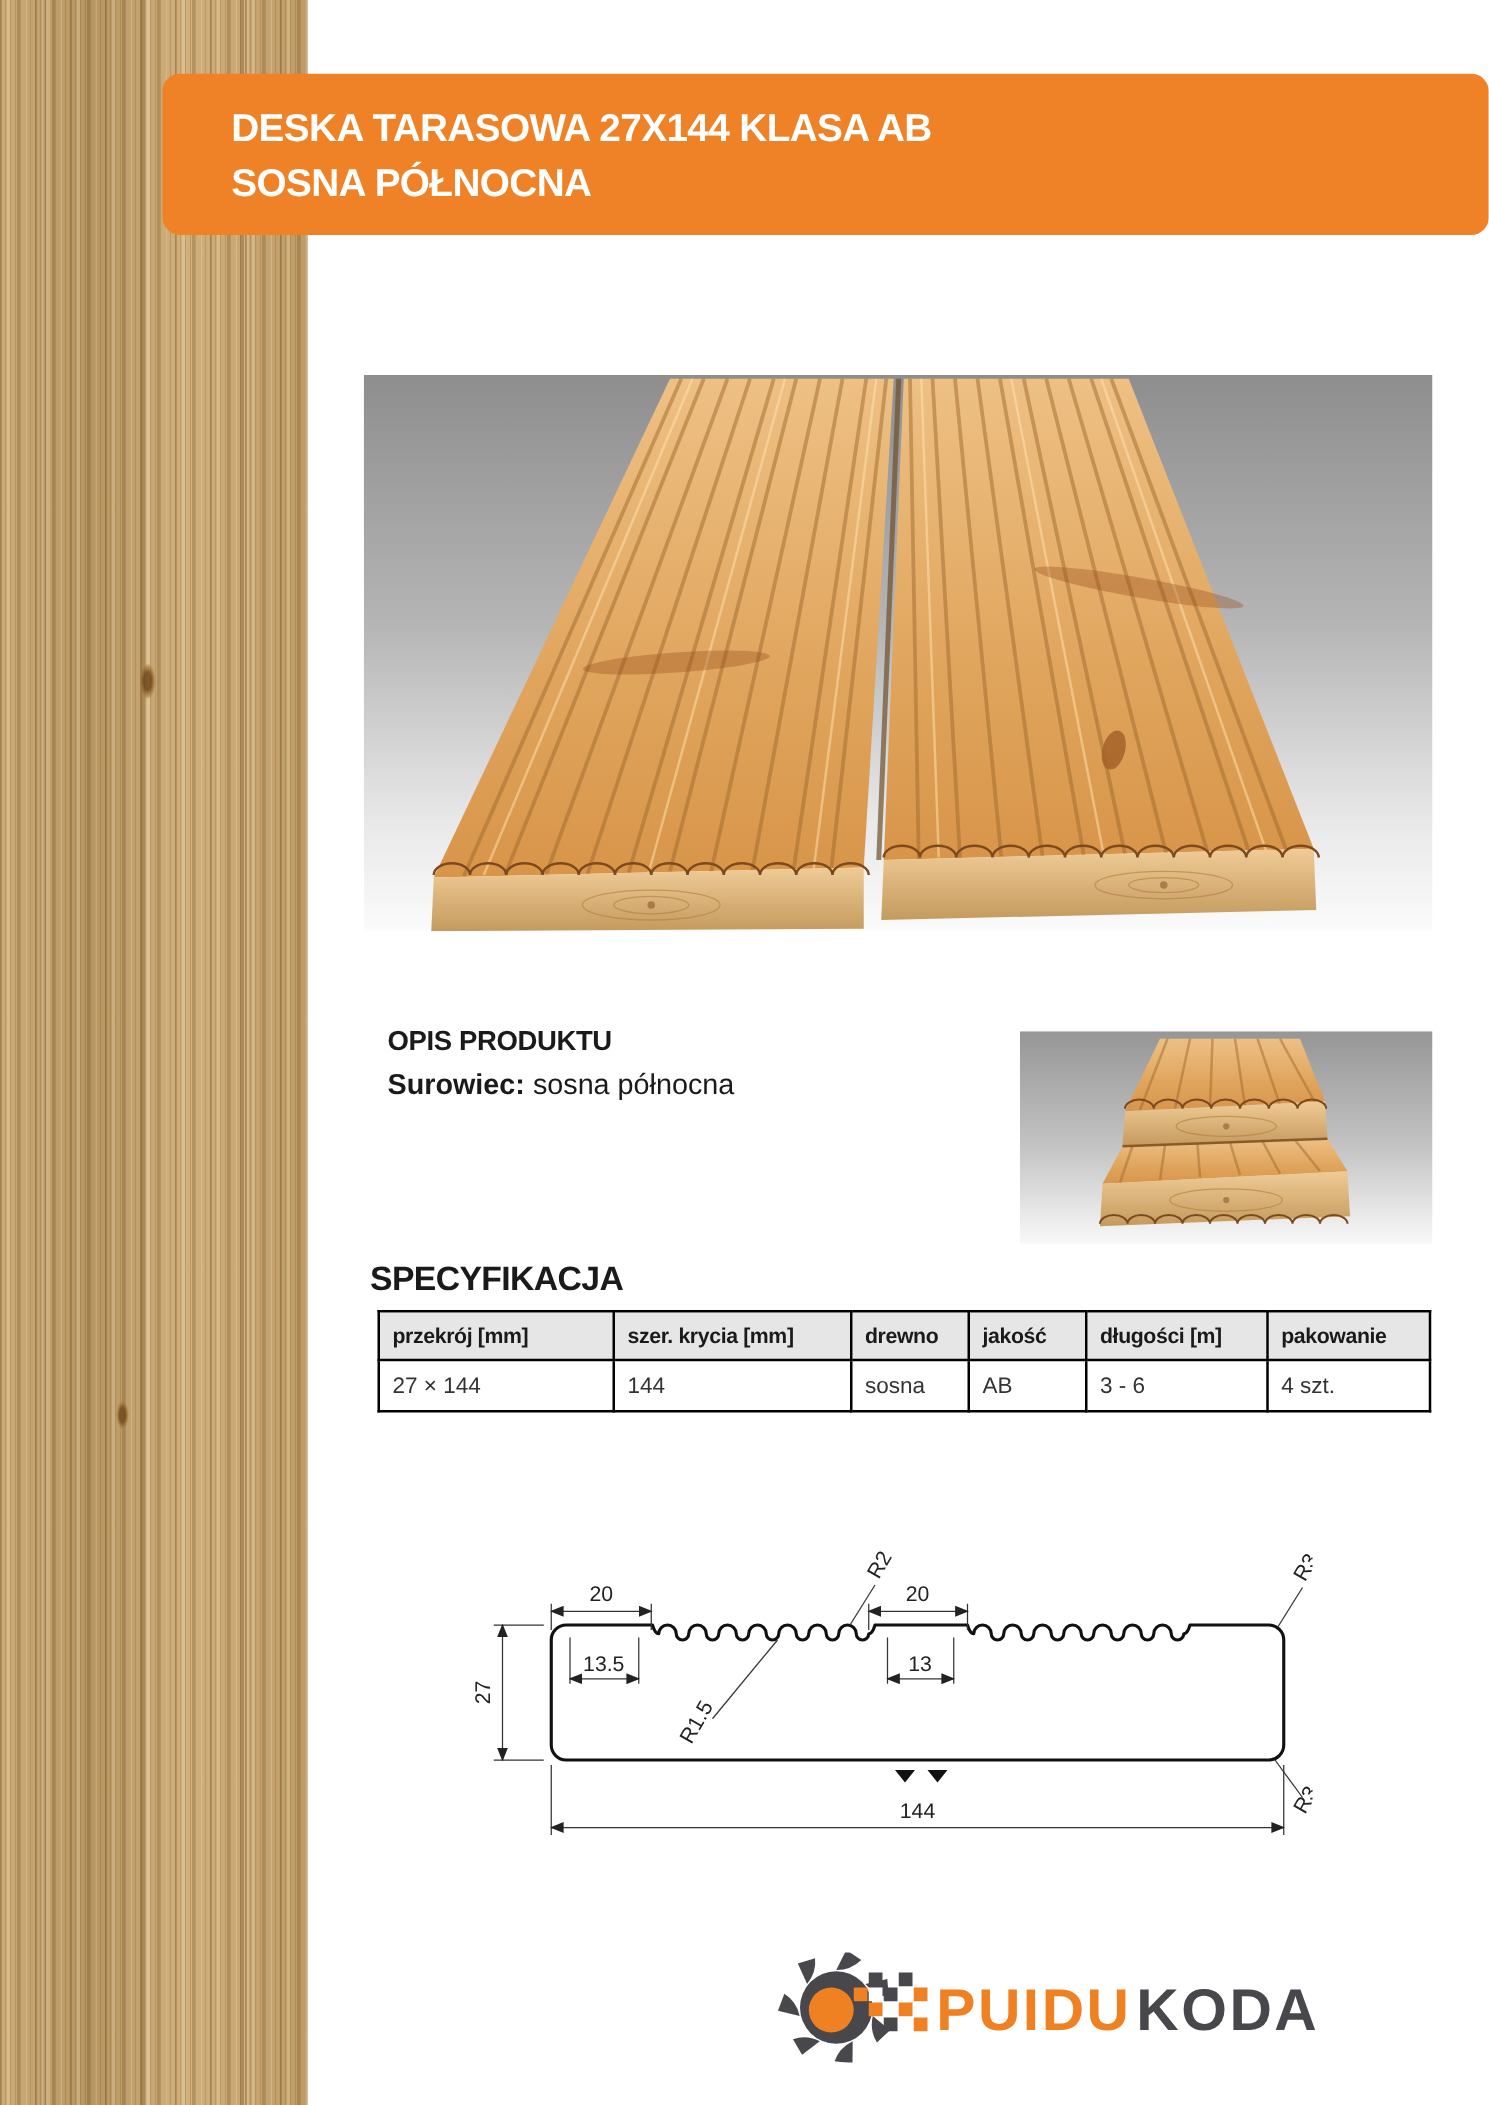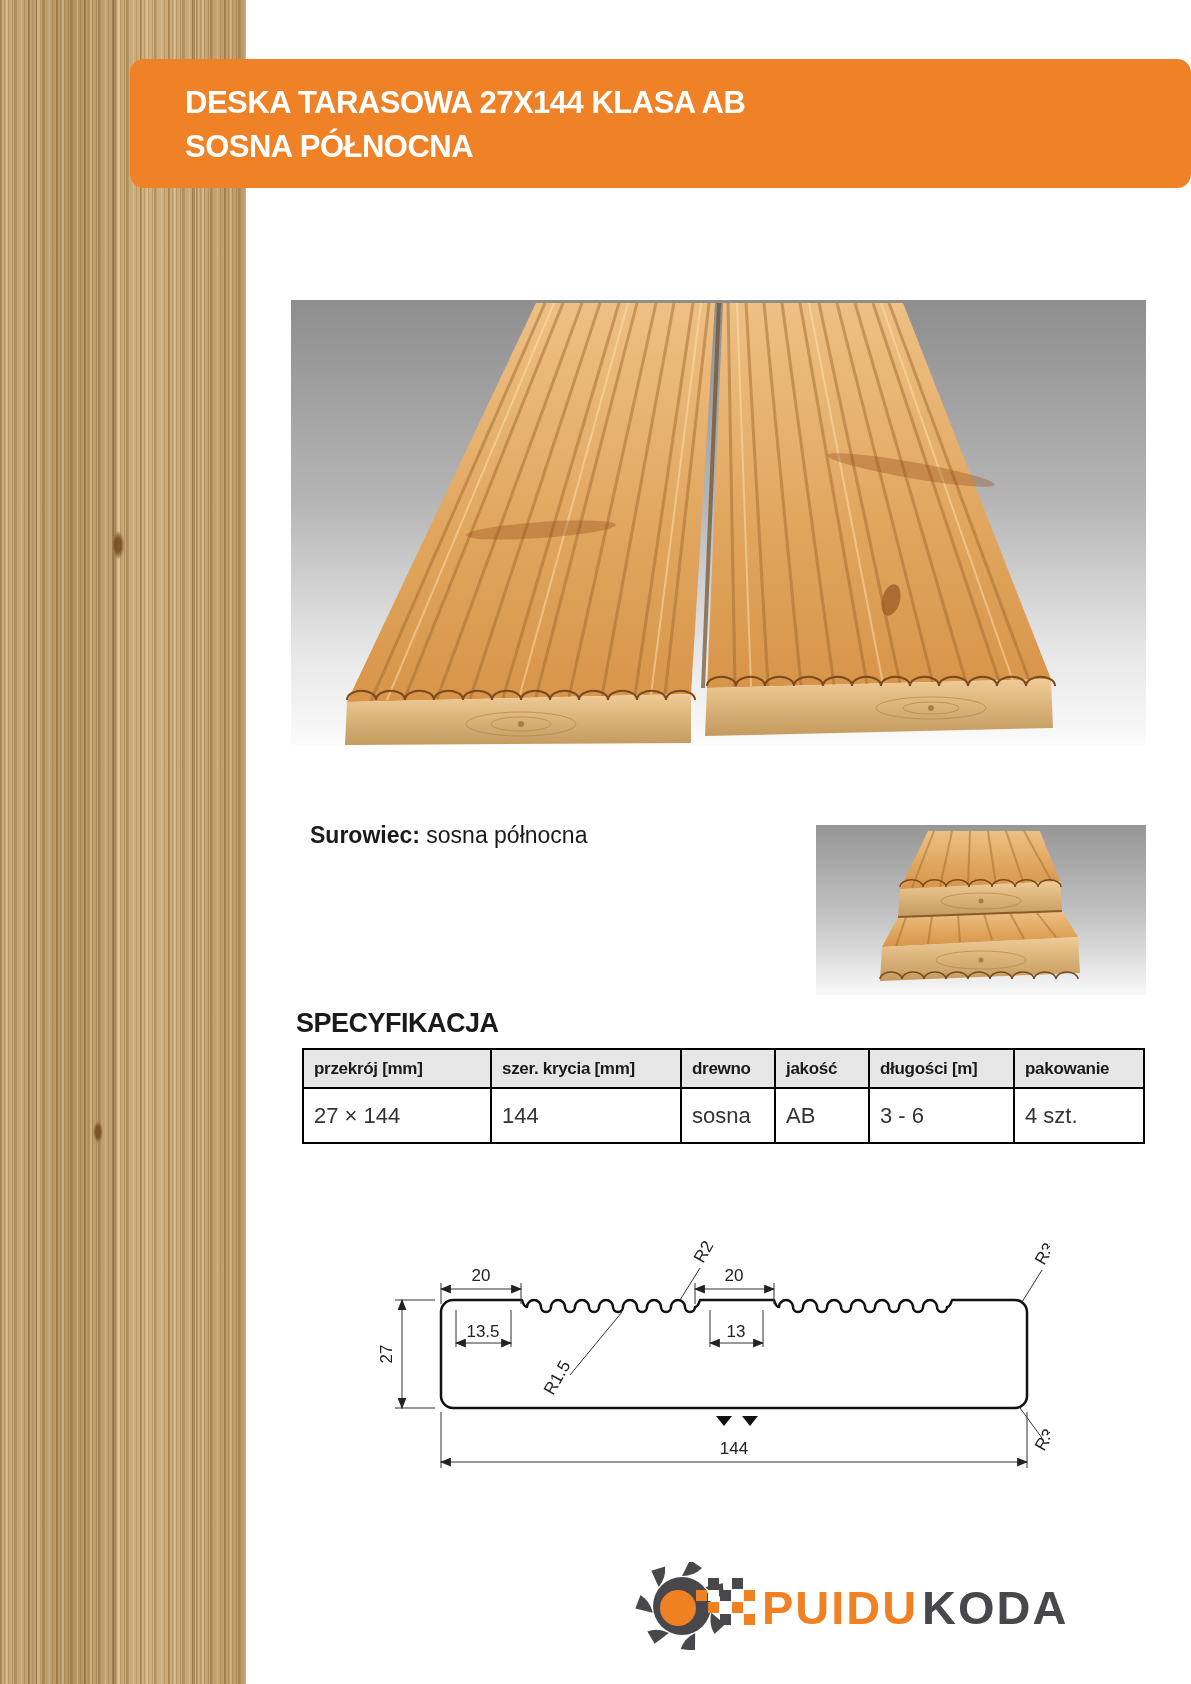--- a/index.html
+++ b/index.html
@@ -43,26 +43,26 @@
     position:absolute;left:302px;top:1048px;width:841px;
     border-collapse:collapse;table-layout:fixed;
   }
   table.spec th,table.spec td{
     border:2px solid #000;box-sizing:border-box;text-align:left;padding:0 0 0 10px;
     white-space:nowrap;overflow:hidden;
   }
   table.spec th{
     background:var(--table-header-bg,#E6E6E6);font-size:17px;font-weight:bold;height:39px;letter-spacing:-.3px;
   }
-  table.spec td{font-size:22px;font-weight:normal;color:#333;height:55px;}
+  table.spec td{font-size:18px;font-weight:normal;color:#333;height:41px;}
   
   .drawing{position:absolute;left:370px;top:1150px;width:680px;height:330px;}
   .drawing text{font-family:"Liberation Sans",sans-serif;font-size:17px;fill:#222;}
   
-  .logo{position:absolute;left:620px;top:1562px;width:500px;height:88px;}
+  .logo{position:absolute;left:607px;top:1562px;width:500px;height:88px;}
   .logo text{font-weight:bold;font-size:47px;letter-spacing:2px;}
 </style>
 </head>
 <body>
 
 <div class="wood-strip"></div>
 
 <div class="banner">
   <div class="line">DESKA TARASOWA 27X144 KLASA AB</div>
   <div class="line">SOSNA PÓŁNOCNA</div>
@@ -139,20 +139,21 @@
     <circle cx="230" cy="424" r="3" fill="#8a5a28" opacity=".6"></circle>
     <polygon points="416,388 760,379 762,428 414,436" fill="url(#gradEnd)"></polygon>
     <path d="M416,386 a14 9 0 0 1 29 0 a14 9 0 0 1 29 0 a14 9 0 0 1 29 0 a14 9 0 0 1 29 0 a14 9 0 0 1 29 0 a14 9 0 0 1 29 0 a14 9 0 0 1 29 0 a14 9 0 0 1 29 0 a14 9 0 0 1 29 0 a14 9 0 0 1 29 0 a14 9 0 0 1 29 0 a14 9 0 0 1 29 0" fill="none" stroke="#7c4a1d" stroke-width="2"></path>
     <ellipse cx="640" cy="408" rx="55" ry="11" fill="none" stroke="#b07c3e" opacity=".6"></ellipse>
     <ellipse cx="640" cy="408" rx="28" ry="6" fill="none" stroke="#b07c3e" opacity=".6"></ellipse>
     <circle cx="640" cy="408" r="3" fill="#8a5a28" opacity=".6"></circle>
   </svg>
 </div>
 
 <div class="description">
+  <div class="heading">OPIS PRODUKTU</div>
   <div class="row"><b>Surowiec:</b><span> sosna północna</span></div>
 </div>
 
 <div class="photo-small">
   <svg width="330" height="170" viewBox="0 0 330 170">
     <defs>
       <linearGradient id="bgSmall" x1="0" y1="0" x2="0" y2="1">
         <stop offset="0" stop-color="#969696"></stop>
           <stop offset="0.55" stop-color="#c4c4c4"></stop>
         <stop offset="0.9" stop-color="#ededed"></stop>

